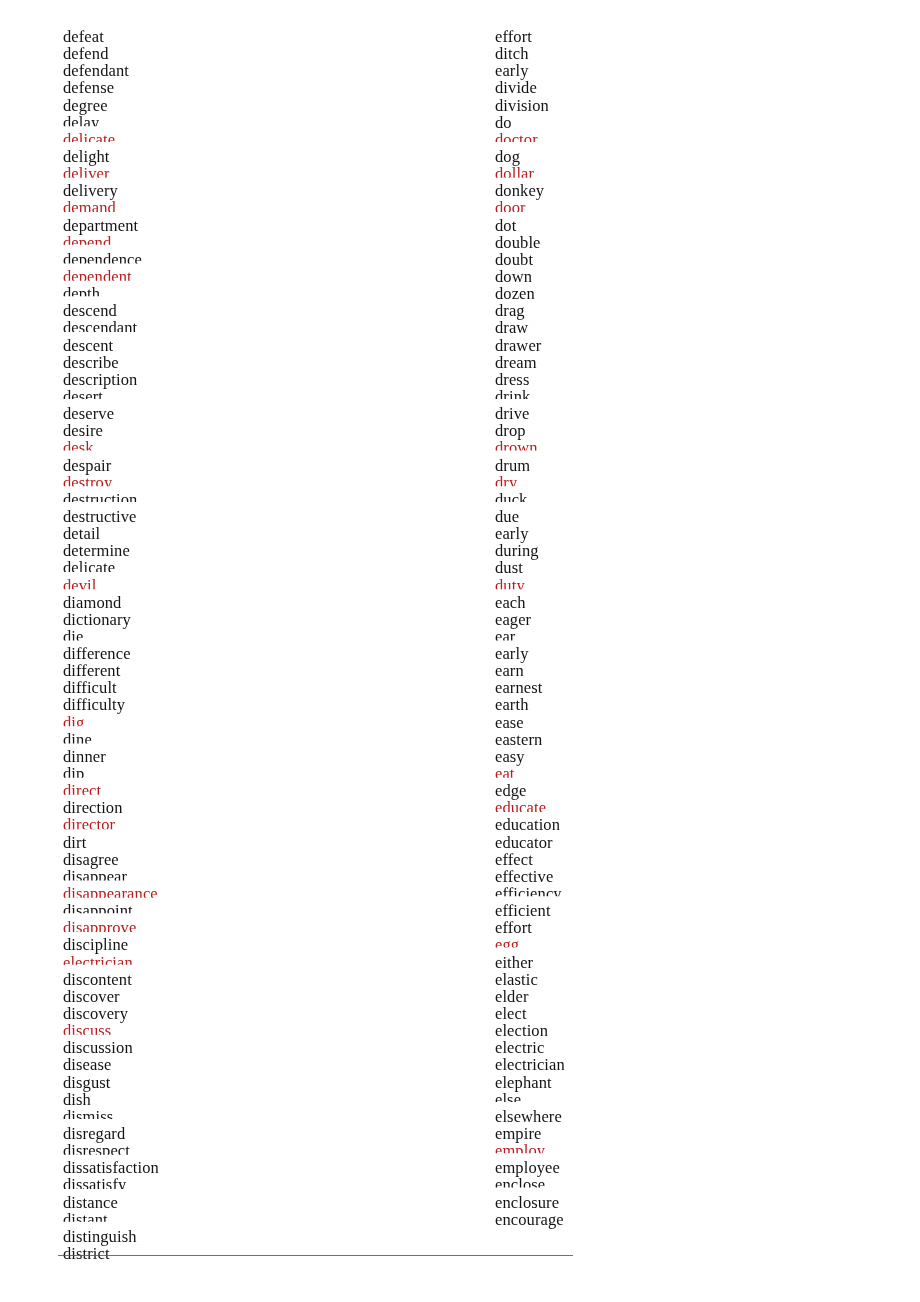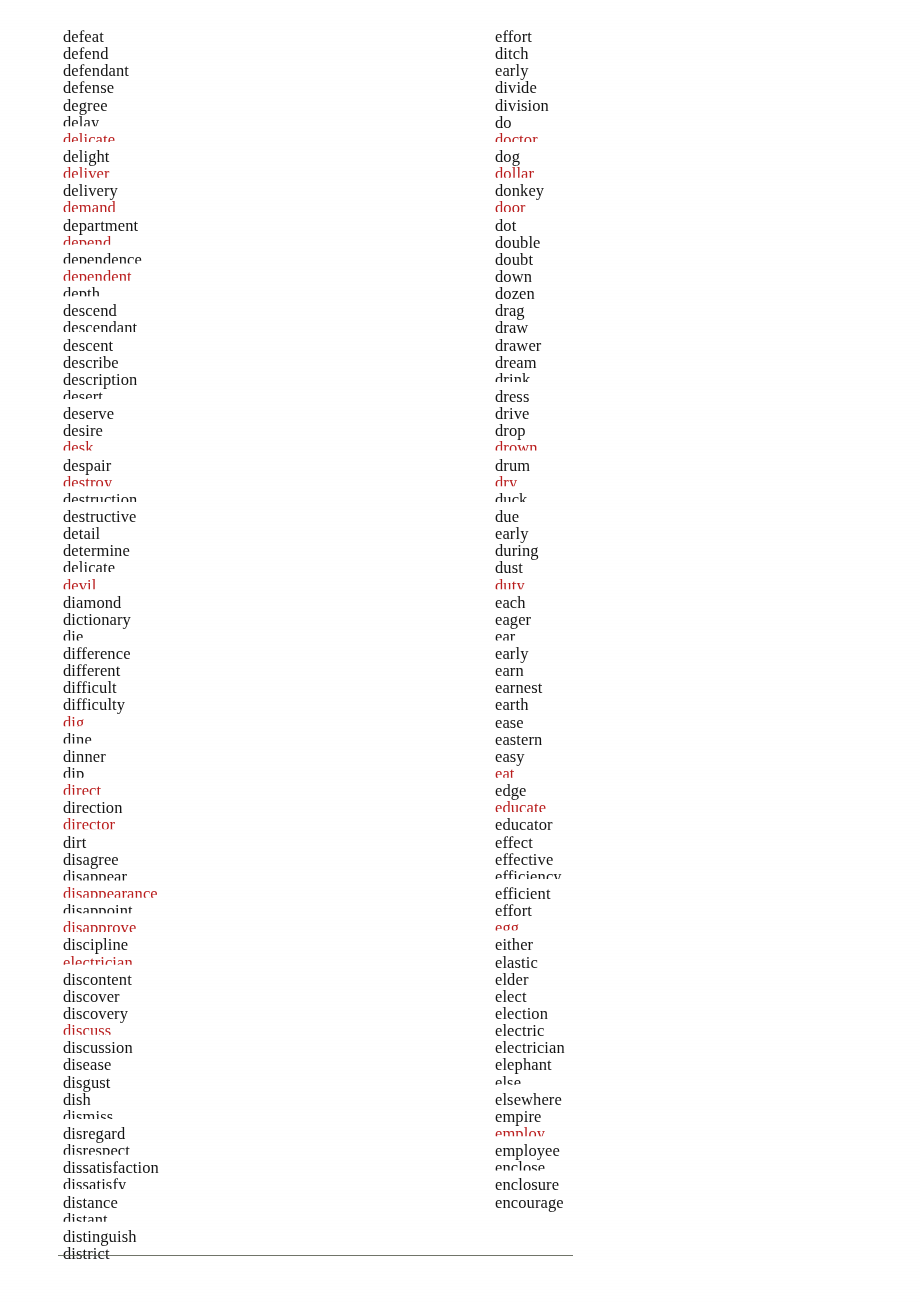--- a/index.html
+++ b/index.html
@@ -192,22 +192,22 @@
         <span class="word-line clip faded"><span class="ink">door</span></span>
         <span class="word-line"><span class="ink">dot</span></span>
         <span class="word-line"><span class="ink">double</span></span>
         <span class="word-line"><span class="ink">doubt</span></span>
         <span class="word-line"><span class="ink">down</span></span>
         <span class="word-line"><span class="ink">dozen</span></span>
         <span class="word-line"><span class="ink">drag</span></span>
         <span class="word-line"><span class="ink">draw</span></span>
         <span class="word-line"><span class="ink">drawer</span></span>
         <span class="word-line"><span class="ink">dream</span></span>
+        <span class="word-line"><span class="ink">dress</span></span>
         <span class="word-line clip clip-hard"><span class="ink">drink</span></span>
-        <span class="word-line"><span class="ink">dress</span></span>
         <span class="word-line"><span class="ink">drive</span></span>
         <span class="word-line"><span class="ink">drop</span></span>
         <span class="word-line clip clip-hard faded"><span class="ink">drown</span></span>
         <span class="word-line"><span class="ink">drum</span></span>
         <span class="word-line clip faded"><span class="ink">dry</span></span>
         <span class="word-line clip clip-hard"><span class="ink">duck</span></span>
         <span class="word-line"><span class="ink">due</span></span>
         <span class="word-line"><span class="ink">early</span></span>
         <span class="word-line"><span class="ink">during</span></span>
         <span class="word-line"><span class="ink">dust</span></span>
@@ -218,20 +218,21 @@
         <span class="word-line"><span class="ink">early</span></span>
         <span class="word-line"><span class="ink">earn</span></span>
         <span class="word-line"><span class="ink">earnest</span></span>
         <span class="word-line"><span class="ink">earth</span></span>
         <span class="word-line"><span class="ink">ease</span></span>
         <span class="word-line"><span class="ink">eastern</span></span>
         <span class="word-line"><span class="ink">easy</span></span>
         <span class="word-line clip faded"><span class="ink">eat</span></span>
         <span class="word-line"><span class="ink">edge</span></span>
         <span class="word-line clip faded"><span class="ink">educate</span></span>
+        <span class="word-line"><span class="ink">education</span></span>
         <span class="word-line"><span class="ink">educator</span></span>
         <span class="word-line"><span class="ink">effect</span></span>
         <span class="word-line"><span class="ink">effective</span></span>
         <span class="word-line clip clip-hard"><span class="ink">efficiency</span></span>
         <span class="word-line"><span class="ink">efficient</span></span>
         <span class="word-line"><span class="ink">effort</span></span>
         <span class="word-line clip clip-hard faded"><span class="ink">egg</span></span>
         <span class="word-line"><span class="ink">either</span></span>
         <span class="word-line"><span class="ink">elastic</span></span>
         <span class="word-line"><span class="ink">elder</span></span>

